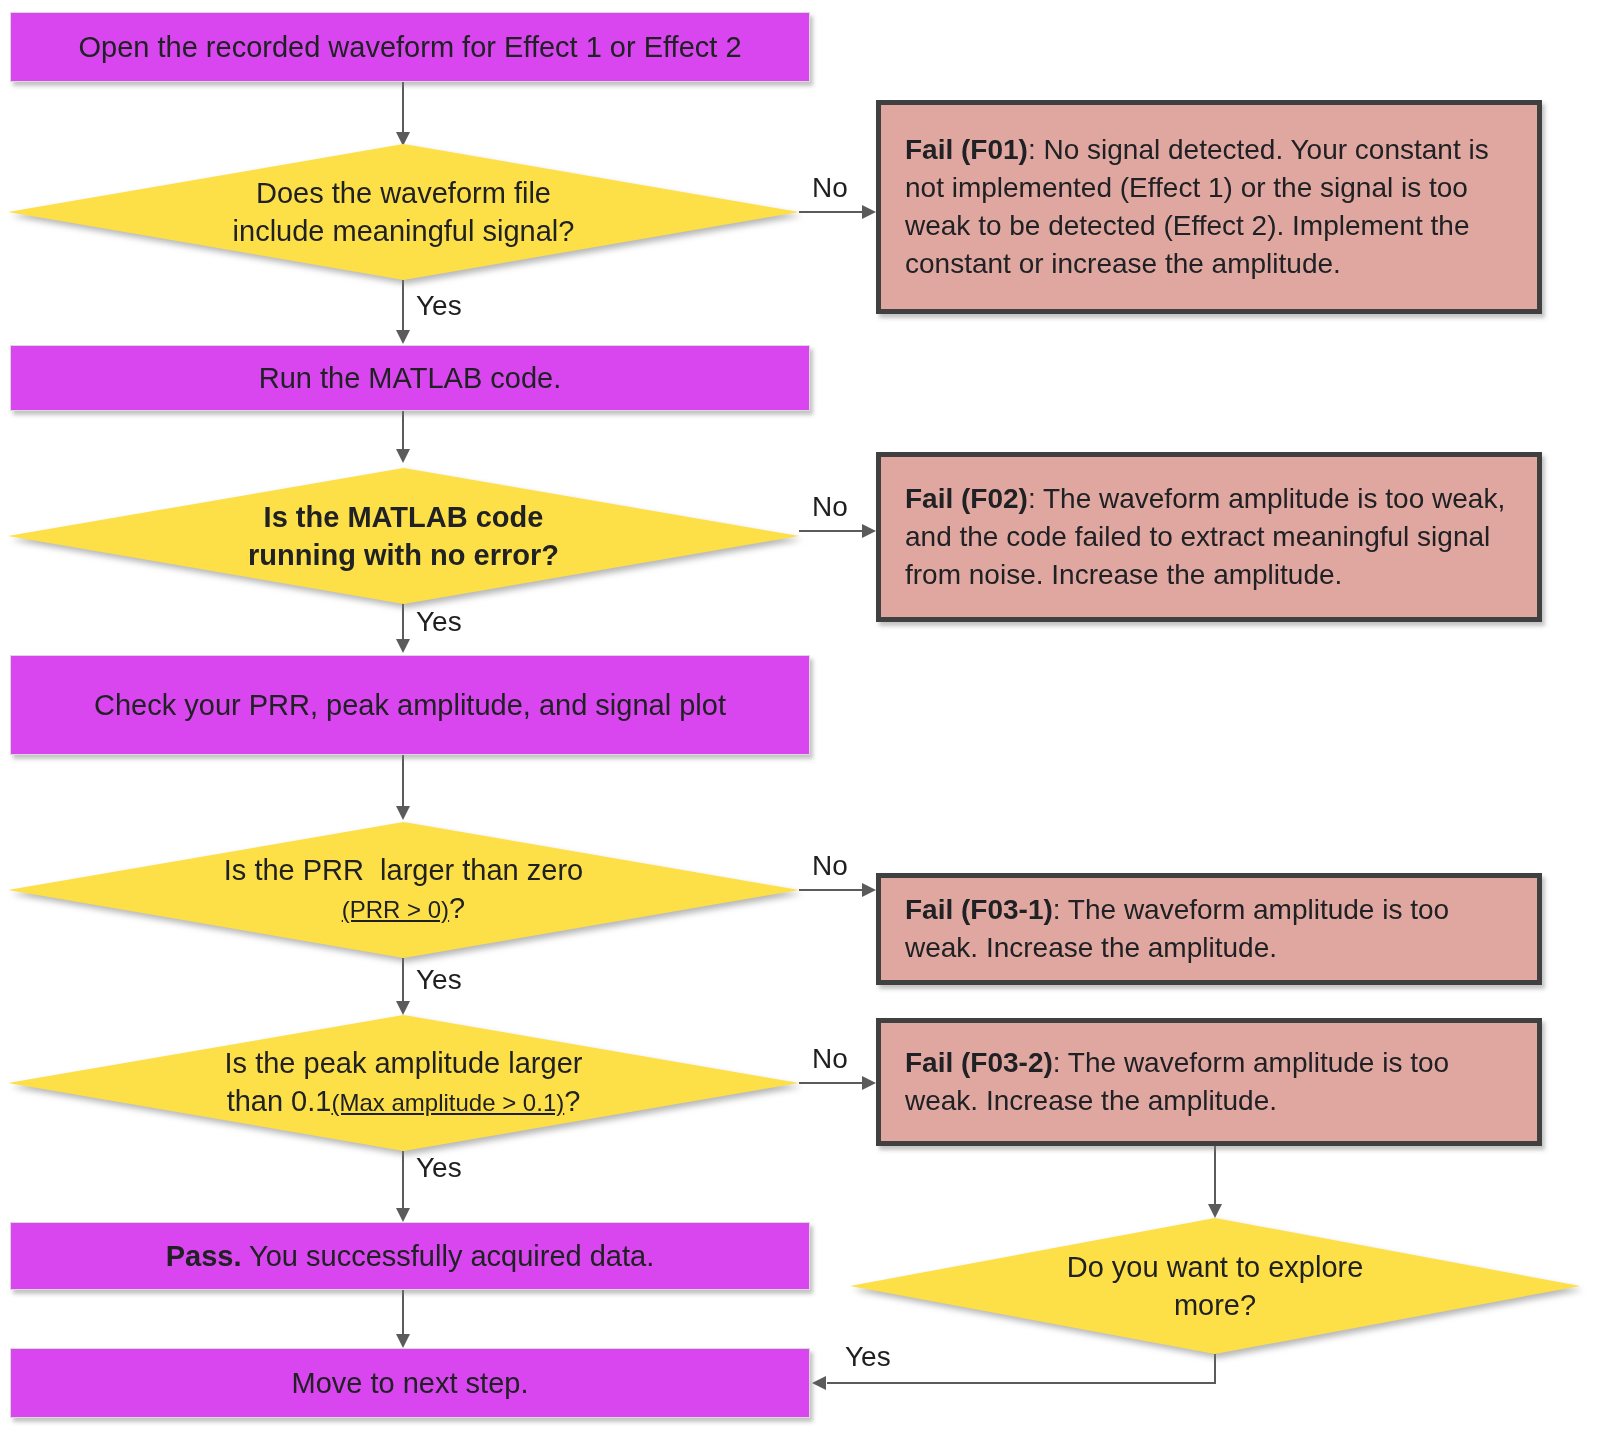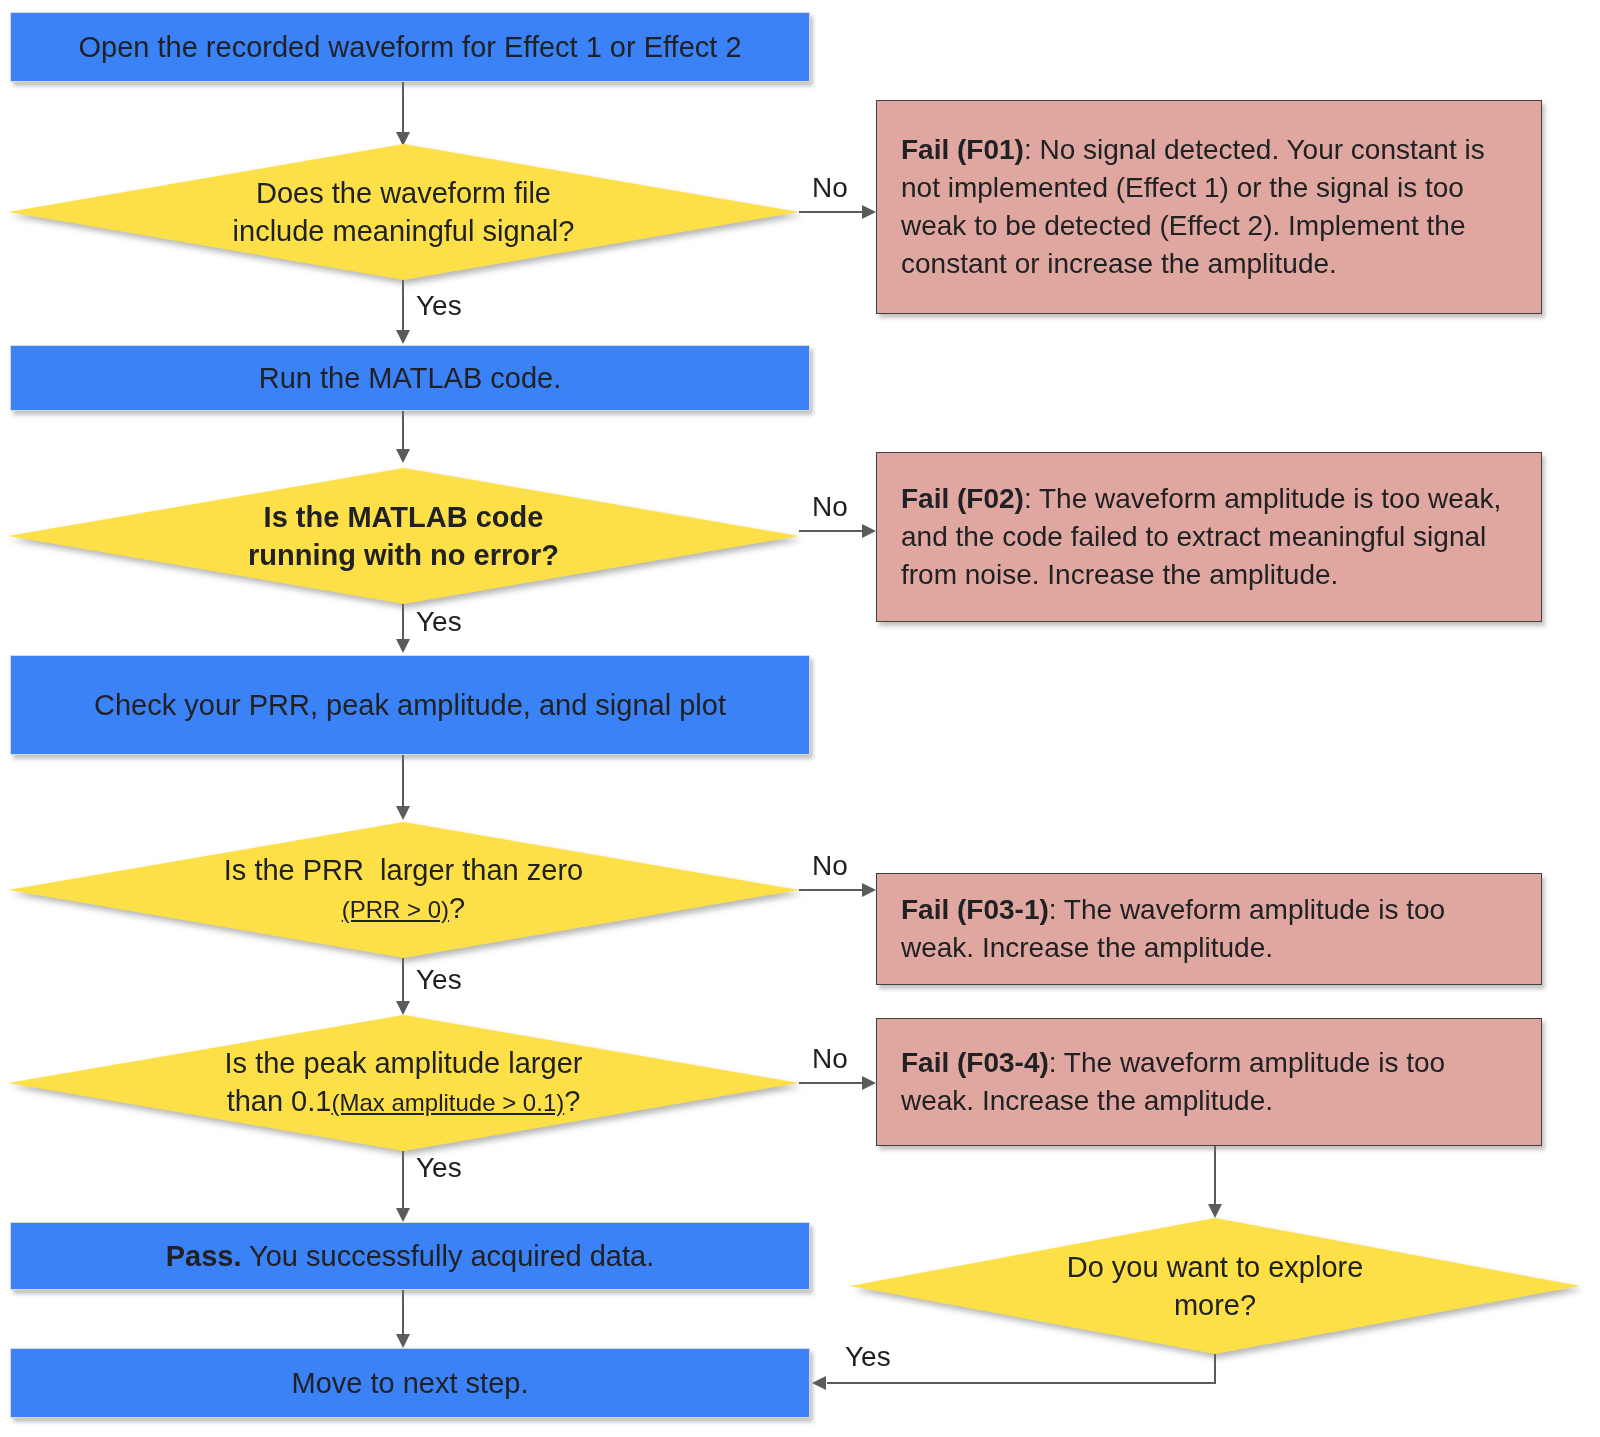--- a/index.html
+++ b/index.html
@@ -3,27 +3,27 @@
 <meta charset="utf-8">
 <style>
   html,body{margin:0;padding:0;background:#ffffff;}
   .stage{
     position:relative;width:1600px;height:1437px;background:#ffffff;
     font-family:"Liberation Sans","DejaVu Sans",sans-serif;color:#202124;overflow:hidden;
   }
   .wires{position:absolute;left:0;top:0;}
   .node{position:absolute;box-sizing:border-box;}
   .process{
-    background:#3b82f6;border:1px solid #d9d9d9;
+    background:#d946ef;border:1px solid #d9d9d9;
     box-shadow:3px 4px 4px rgba(125,125,125,.45);
     display:flex;flex-direction:column;align-items:center;justify-content:center;
     text-align:center;font-size:29px;line-height:38px;
   }
   .fail{
-    background:#dfa7a0;border:1px solid #404040;
+    background:#dfa7a0;border:5px solid #404040;
     box-shadow:3px 4px 4px rgba(125,125,125,.45);
     display:flex;flex-direction:column;justify-content:center;
     padding:0 24px;font-size:28px;line-height:38px;text-align:left;
   }
   .ftext{margin:0;}
   .b{font-weight:bold;}
   .dwrap{position:absolute;filter:drop-shadow(3px 4px 3px rgba(120,120,120,.55));}
   .diamond{
     width:100%;height:100%;background:#fde047;
     clip-path:polygon(50% 0,100% 50%,50% 100%,0 50%);
@@ -155,21 +155,21 @@
 
   <div class="node fail" id="n-f02">
     <p class="ftext"><span class="b">Fail (F02)</span><span>: The waveform amplitude is too weak, and the code failed to extract meaningful signal from noise. Increase the amplitude.</span></p>
   </div>
 
   <div class="node fail" id="n-f031">
     <p class="ftext"><span class="b">Fail (F03-1)</span><span>: The waveform amplitude is too weak. Increase the amplitude.</span></p>
   </div>
 
   <div class="node fail" id="n-f032">
-    <p class="ftext"><span class="b">Fail (F03-4)</span><span>: The waveform amplitude is too weak. Increase the amplitude.</span></p>
+    <p class="ftext"><span class="b">Fail (F03-2)</span><span>: The waveform amplitude is too weak. Increase the amplitude.</span></p>
   </div>
 
   <div class="dwrap" id="n-d5">
     <div class="diamond">
       <div class="dline">Do you want to explore</div>
       <div class="dline">more?</div>
     </div>
   </div>
 
   <div class="elabel" id="l-yes1">Yes</div>

